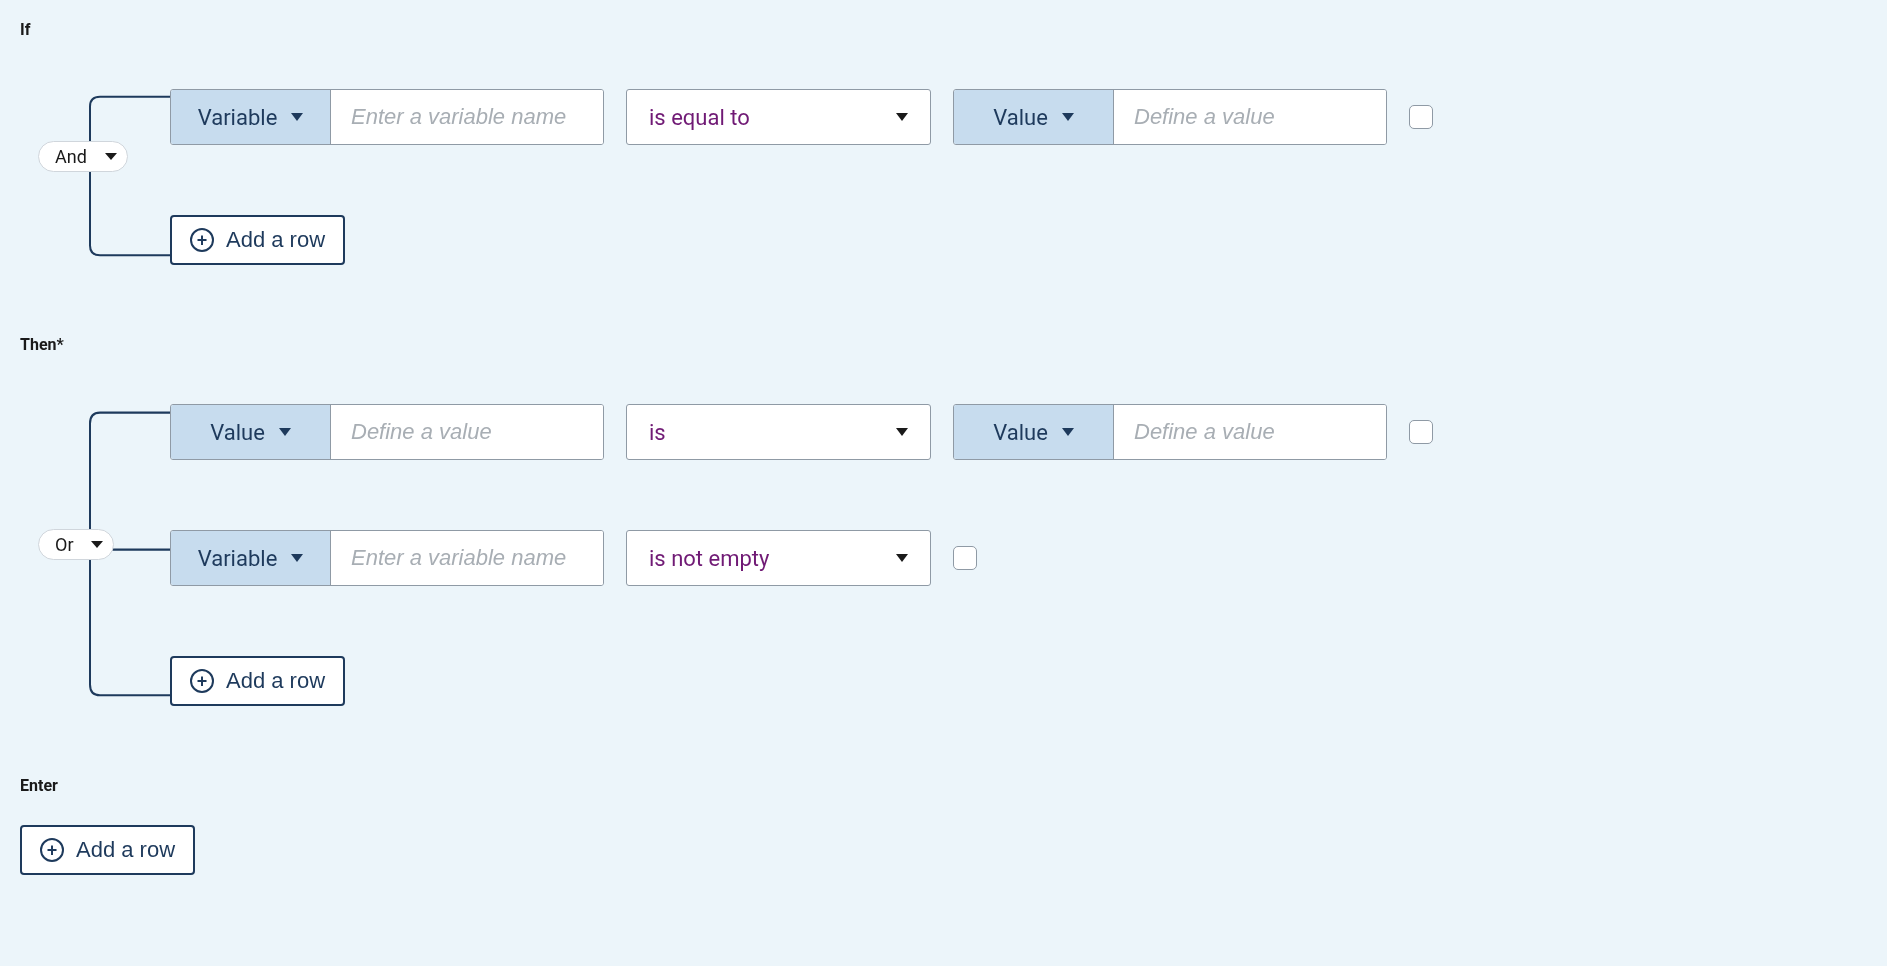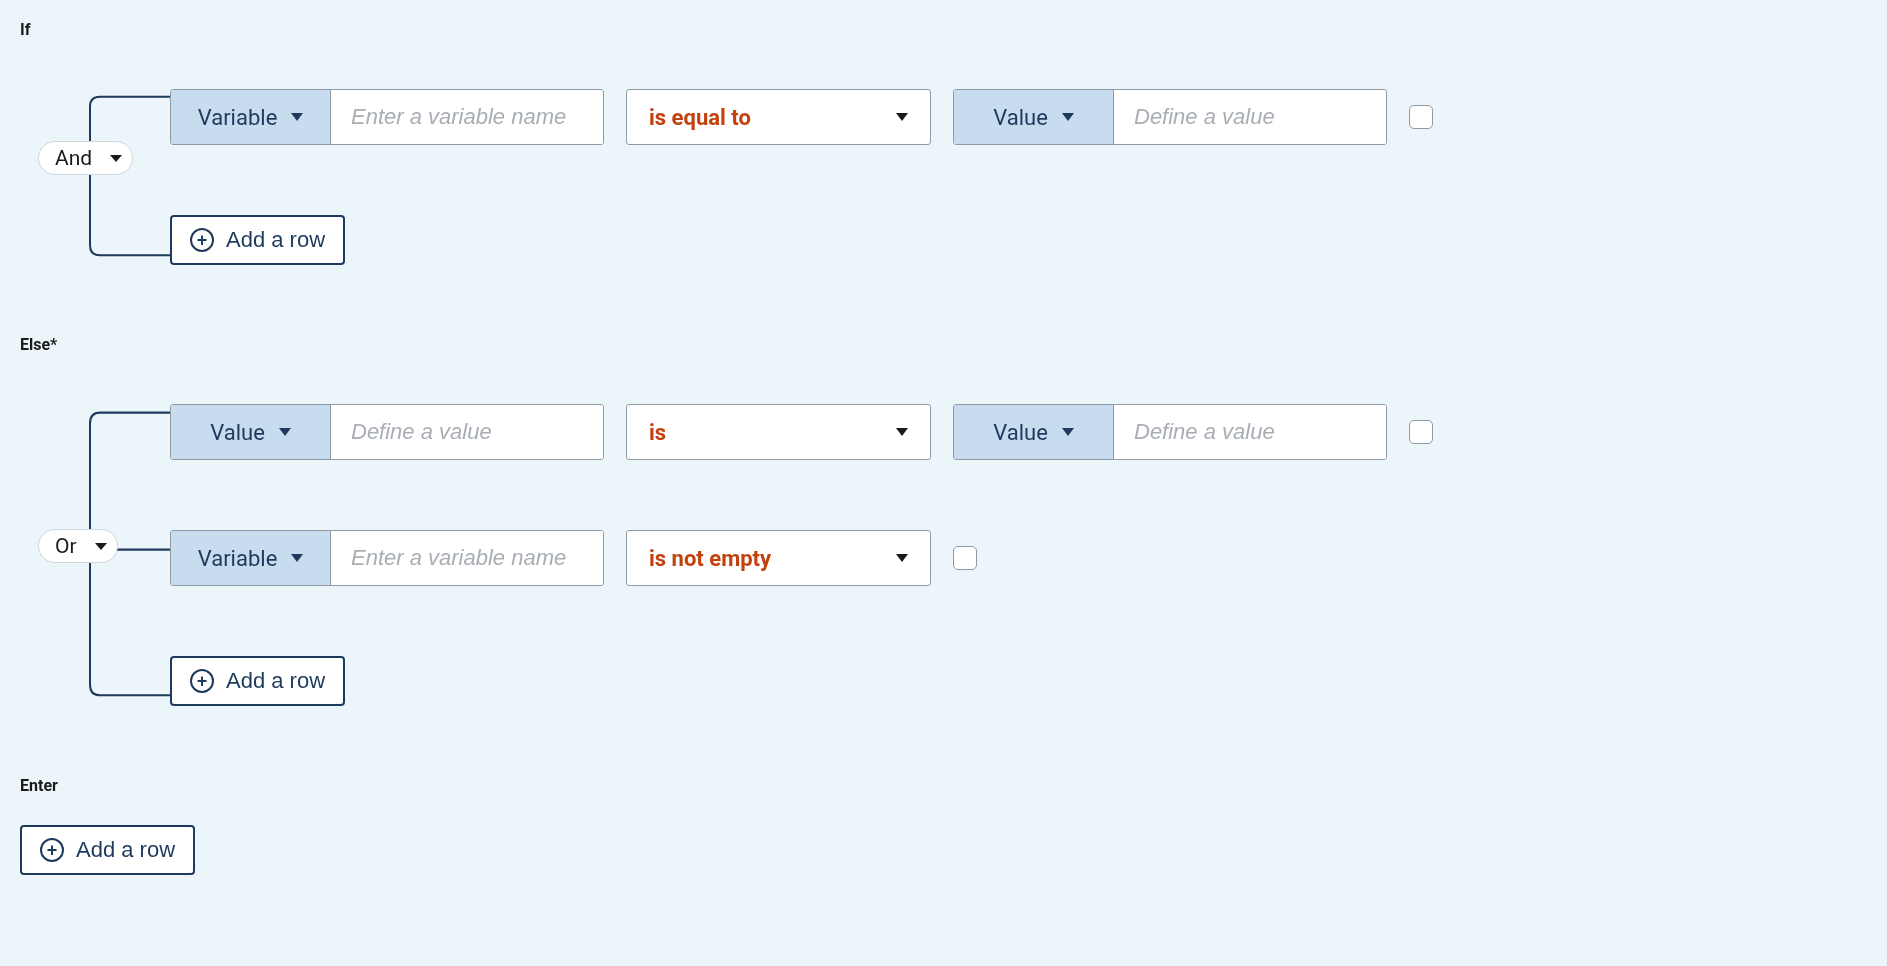--- a/index.html
+++ b/index.html
@@ -28,21 +28,21 @@
   .logic-pill {
     position: absolute;
     left: 18px;
     background: #fff;
     border: 1px solid #d0d6dc;
     border-radius: 20px;
     padding: 4px 10px 4px 16px;
     display: flex;
     align-items: center;
     gap: 18px;
-    font-size: 21px;
+    font-size: 18px;
     color: #1a1a1a;
     z-index: 2;
   }
   .logic-pill .chev {
     width: 0; height: 0;
     border-left: 6px solid transparent;
     border-right: 6px solid transparent;
     border-top: 7px solid #1a1a1a;
   }
   .connector-svg {
@@ -102,22 +102,21 @@
     display: flex;
     align-items: center;
     justify-content: space-between;
     border: 1px solid #8f9aa5;
     border-radius: 3px;
     background: #fff;
     height: 56px;
     padding: 0 22px;
     width: 305px;
     cursor: pointer;
-    color: #c2410c;
-    font-weight: bold;
+    color: #701a75;
   }
   .operator .chev {
     width: 0; height: 0;
     border-left: 6px solid transparent;
     border-right: 6px solid transparent;
     border-top: 8px solid #1a1a1a;
   }
   .checkbox {
     width: 24px;
     height: 24px;
@@ -191,21 +190,21 @@
 
     <div class="row">
       <button class="add-row-btn">
         <span class="plus-circle">+</span>
         <span>Add a row</span>
       </button>
     </div>
   </div>
 </div>
 
-<div class="section-label">Else*</div>
+<div class="section-label">Then*</div>
 <div class="block">
   <div class="logic-pill" style="top:125px;">
     <span>Or</span>
     <span class="chev"></span>
   </div>
   <svg class="connector-svg" viewBox="0 0 90 280" preserveAspectRatio="none">
     <path d="M 10 125 L 10 18 Q 10 8 20 8 L 90 8" stroke="#1e3a5c" stroke-width="2" fill="none"></path>
     <path d="M 10 125 L 10 118 Q 10 108 20 108 L 90 108" stroke="#1e3a5c" stroke-width="2" fill="none" opacity="0"></path>
     <path d="M 20 135 L 90 135" stroke="#1e3a5c" stroke-width="2" fill="none"></path>
     <path d="M 10 125 L 10 135 Q 10 135 20 135" stroke="#1e3a5c" stroke-width="2" fill="none"></path>

